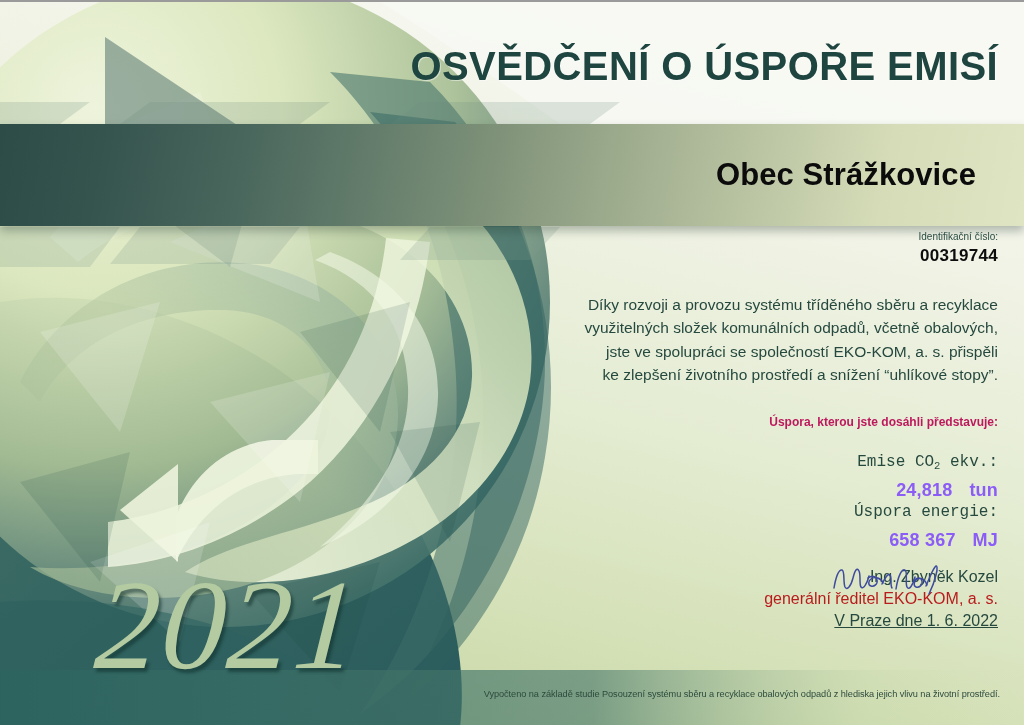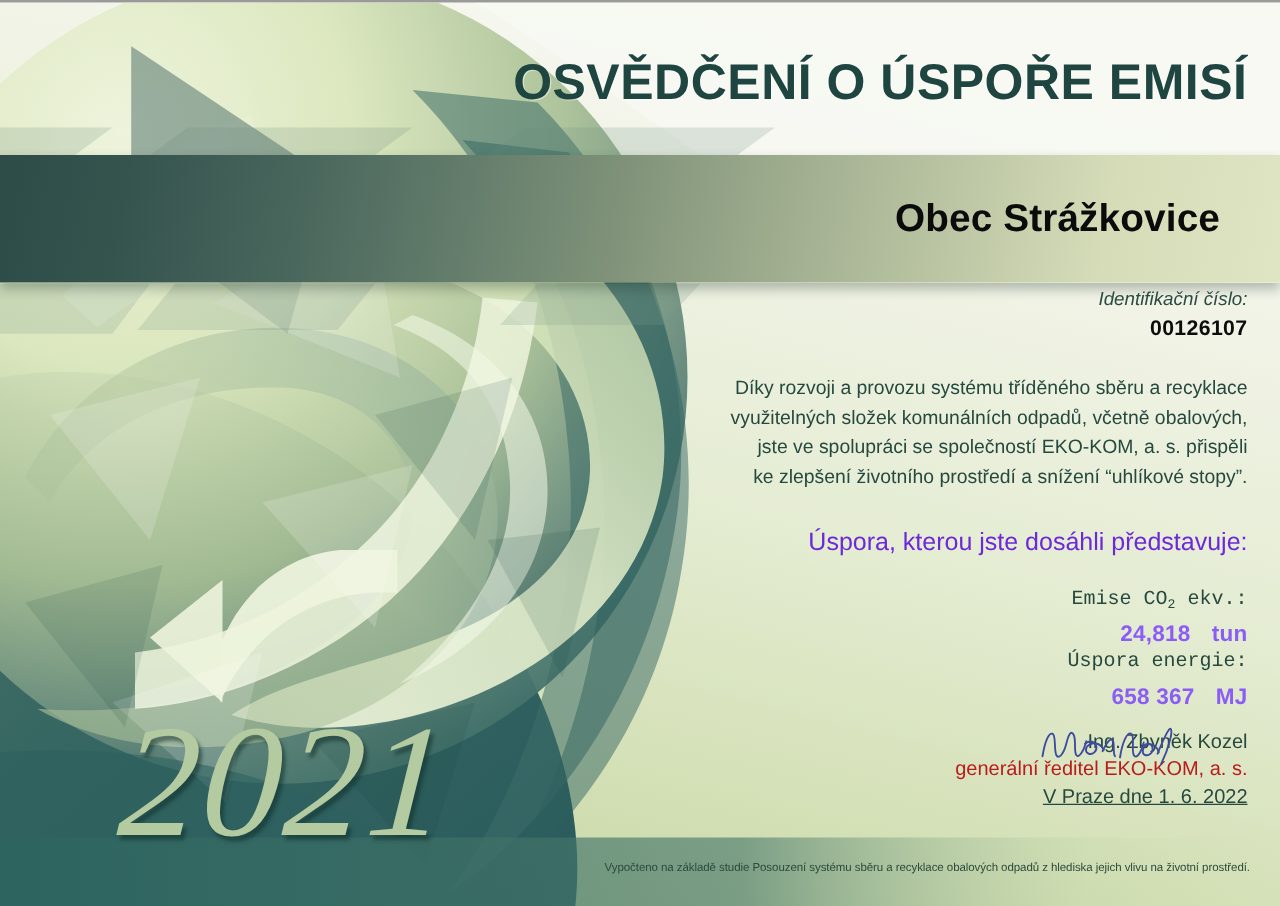--- a/index.html
+++ b/index.html
@@ -88,47 +88,46 @@
     position: absolute;
     right: 26px;
     top: 228px;
     width: 600px;
     text-align: right;
     z-index: 7;
     color: #23483f;
   }
 
   .id-label {
-    font-size: 15px;
+    font-size: 10px;
     color: #2a4c43;
     line-height: 1.3;
     margin: 0;
-    font-style: italic;
   }
   .id-value {
     font-size: 17px;
     font-weight: bold;
     color: #0d0d0d;
     line-height: 1.5;
     margin: 0 0 24px 0;
     letter-spacing: 0.3px;
   }
 
   .body-text {
     font-size: 15.5px;
     line-height: 1.52;
     color: #26493f;
     margin: 0;
   }
   .body-text .ln { display: block; }
 
   .saving-heading {
-    font-size: 20px;
-    font-weight: normal;
-    color: #6d28d9;
+    font-size: 12px;
+    font-weight: bold;
+    color: #be185d;
     margin: 28px 0 0 0;
     line-height: 1.3;
   }
 
   .metric-label {
     font-size: 16px;
     color: #26493f;
     margin: 22px 0 0 0;
     line-height: 1.35;
     font-family: Liberation Mono, monospace;
@@ -371,21 +370,21 @@
 
   <div class="title">OSVĚDČENÍ O ÚSPOŘE EMISÍ</div>
 
   <div class="name-band">
     <div class="name-band-text">Obec Strážkovice</div>
   </div>
 
   <div class="content">
 
     <p class="id-label">Identifikační číslo:</p>
-    <p class="id-value">00126107</p>
+    <p class="id-value">00319744</p>
 
     <p class="body-text">
       <span class="ln">Díky rozvoji a provozu systému tříděného sběru a recyklace</span>
       <span class="ln">využitelných složek komunálních odpadů, včetně obalových,</span>
       <span class="ln">jste ve spolupráci se společností EKO-KOM, a. s. přispěli</span>
       <span class="ln">ke zlepšení životního prostředí a snížení “uhlíkové stopy”.</span>
     </p>
 
     <p class="saving-heading">Úspora, kterou jste dosáhli představuje:</p>
 

